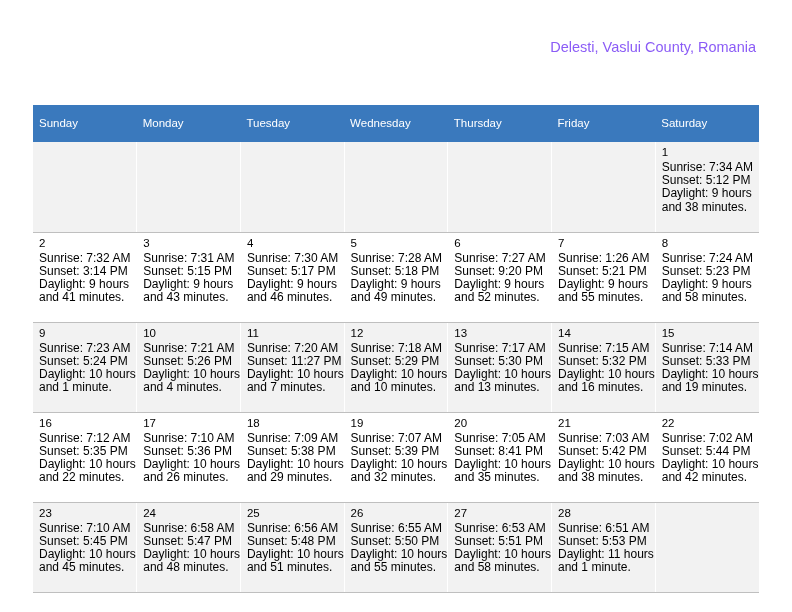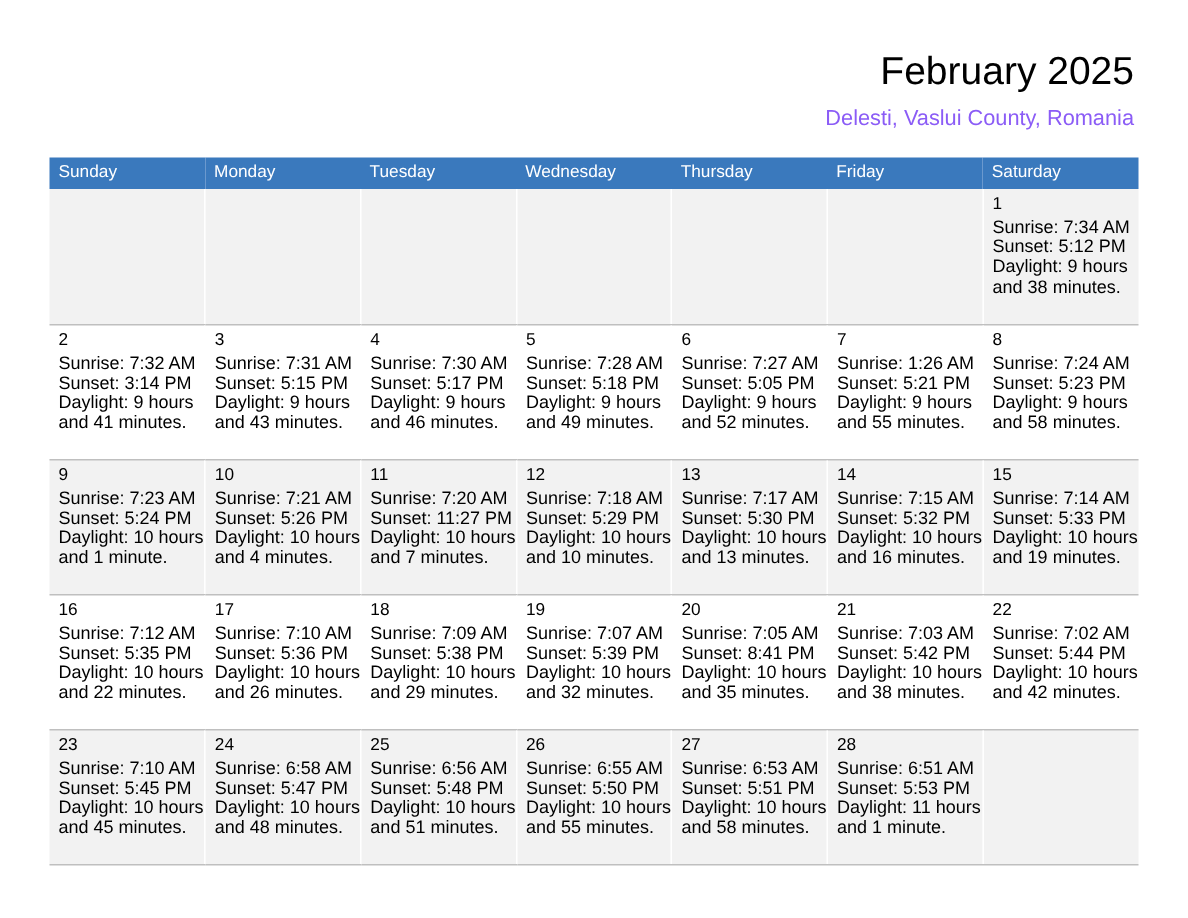--- a/index.html
+++ b/index.html
@@ -91,21 +91,21 @@
     table-layout: fixed;
   }
   .calendar col { width: 103.71px; }
   .dow-row th {
     background: #3a79bd;
     color: #ffffff;
     font-size: 11.5px;
     font-weight: normal;
     text-align: left;
     padding: 4px 0 5px 6px;
-    height: 21px;
+    height: 37px;
     border: none;
   }
   .week-row td {
     height: 90px;
     vertical-align: top;
     padding: 0;
     border-right: 1px solid #ffffff;
     border-bottom: 1px solid #bfbfbf;
     background: #ffffff;
   }
@@ -129,21 +129,20 @@
   .detail div { white-space: nowrap; }
   .empty .cell-inner { padding: 0; }
 </style>
 </head>
 <body>
 
 <div class="page">
 
   <div class="header">
     <div class="title-wrap">
-      <h1 class="cal-title">February 2025</h1>
       <p class="cal-subtitle">Delesti, Vaslui County, Romania</p>
     </div>
   </div>
 
   <table class="calendar">
     <colgroup>
       <col>
         <col>
         <col>
         <col>
@@ -239,21 +238,21 @@
             <div>Daylight: 9 hours</div>
             <div>and 49 minutes.</div>
           </div>
         </div>
           </td>
         <td>
             <div class="cell-inner">
           <div class="daynum">6</div>
           <div class="detail">
             <div>Sunrise: 7:27 AM</div>
-            <div>Sunset: 5:05 PM</div>
+            <div>Sunset: 9:20 PM</div>
             <div>Daylight: 9 hours</div>
             <div>and 52 minutes.</div>
           </div>
         </div>
           </td>
         <td>
             <div class="cell-inner">
           <div class="daynum">7</div>
           <div class="detail">
             <div>Sunrise: 1:26 AM</div>

